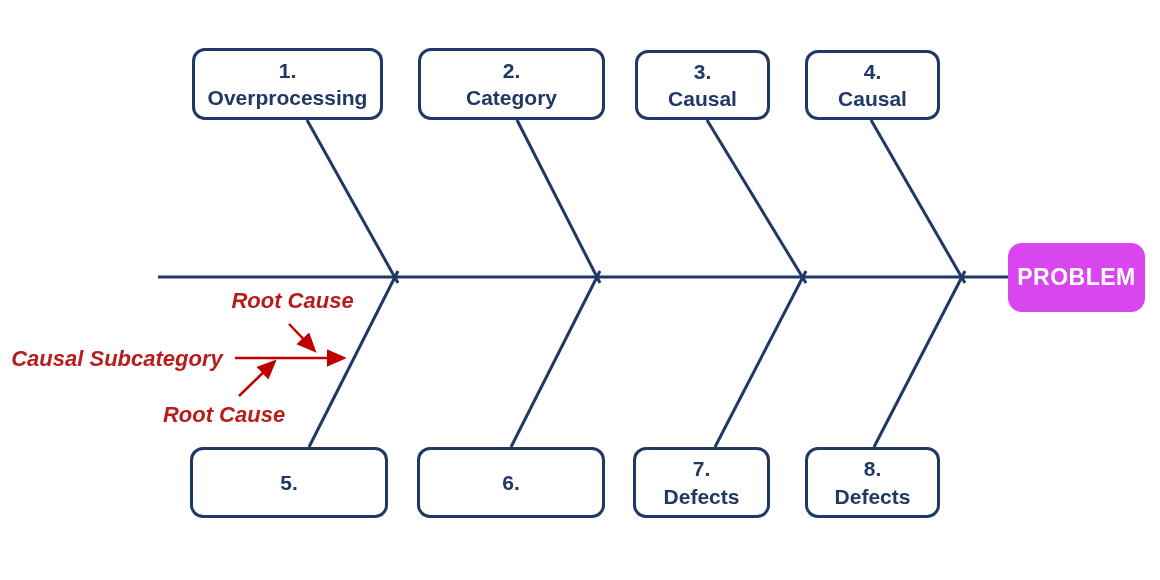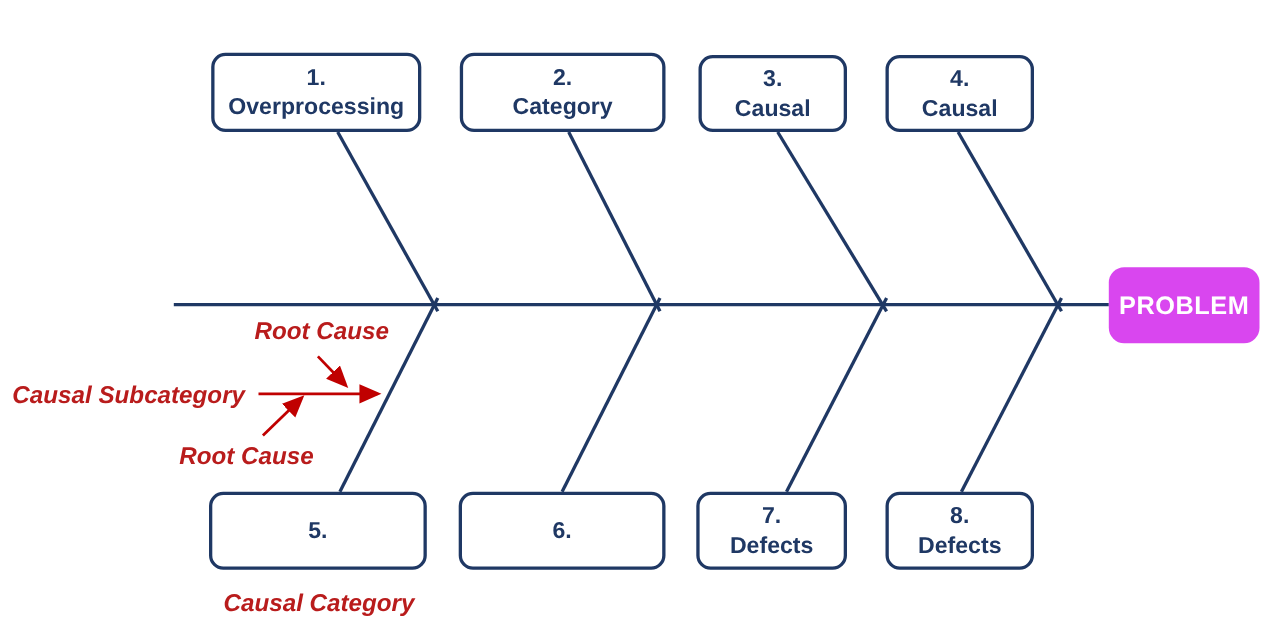--- a/index.html
+++ b/index.html
@@ -136,15 +136,14 @@
     <span>Defects</span>
   </div>
 
   <div class="problem-box">
     <span>PROBLEM</span>
   </div>
 
   <div class="red-label lbl-root-cause-top">Root Cause</div>
   <div class="red-label lbl-causal-subcat">Causal Subcategory</div>
   <div class="red-label lbl-root-cause-bottom">Root Cause</div>
-  <div class="red-label lbl-causal-category">Causal Category</div>
 
 </div>
 
 </body></html>

